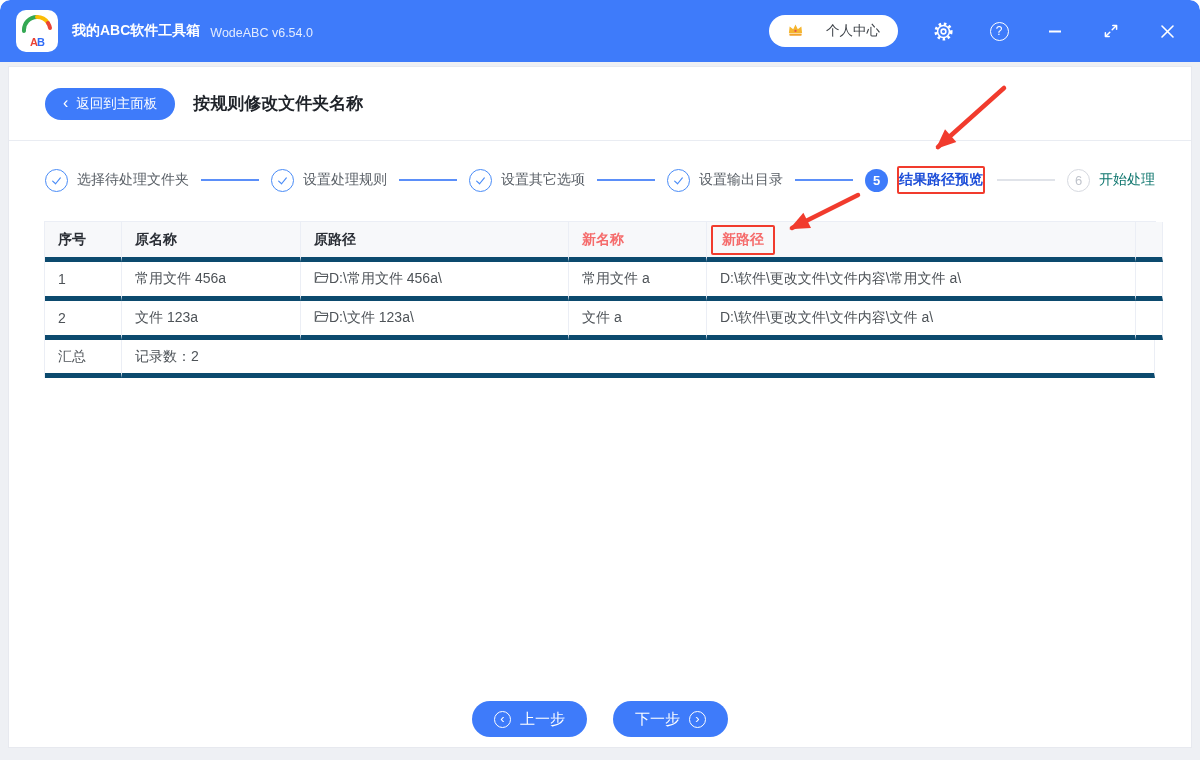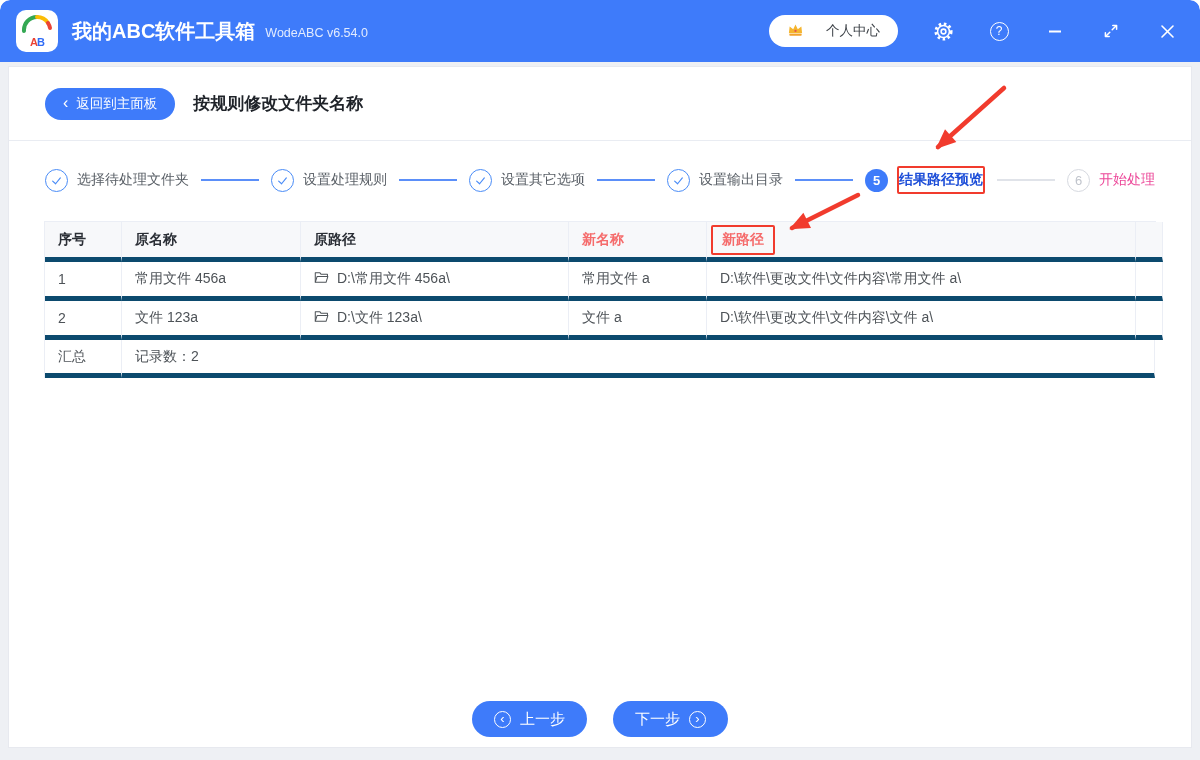--- a/index.html
+++ b/index.html
@@ -11,21 +11,21 @@
   
   .titlebar { height:62px; background:#3e7bfa; border-radius:10px 10px 0 0;
     display:flex; align-items:center; padding:0 22px 0 16px; }
   .logo { position:relative; width:42px; height:42px; background:#fff; border-radius:10px;
     flex:0 0 auto; overflow:hidden; }
   .logo svg { position:absolute; top:3px; left:3px; }
   .logo .letters { position:absolute; bottom:4px; left:0; width:100%; text-align:center;
     font-size:11px; font-weight:bold; letter-spacing:-1px; line-height:1; }
   .logo .la { color:#ea4335; }
   .logo .lb { color:#2f6bf6; }
-  .app-name { color:#fff; font-size:20px; font-weight:bold; margin-left:14px; }
+  .app-name { color:#fff; font-size:14px; font-weight:bold; margin-left:14px; }
   .version { color:rgba(255,255,255,.85); font-size:12.5px; margin-left:10px; margin-top:4px; }
   .tb-right { margin-left:auto; display:flex; align-items:center; }
   .user-pill { display:flex; align-items:center; gap:22px; background:#fff; border:none;
     height:32px; padding:0 18px; border-radius:16px; font-size:13.5px; color:#3a3f45;
     cursor:pointer; font-family:inherit; }
   .tb-icon { width:22px; height:22px; display:flex; align-items:center; justify-content:center;
     margin-left:34px; cursor:pointer; color:#fff; }
   .help-circle { width:19px; height:19px; border:1.5px solid #fff; border-radius:50%;
     display:flex; align-items:center; justify-content:center; font-size:12px; color:#fff; }
 
@@ -44,37 +44,37 @@
   .steps { display:flex; align-items:center; padding:0 36px; height:78px; }
   .step { display:flex; align-items:center; flex:0 0 auto; }
   .step-circle { width:23px; height:23px; border-radius:50%; display:flex;
     align-items:center; justify-content:center; flex:0 0 auto; }
   .step.done .step-circle { border:1.5px solid #4a8cf7; }
   .step.current .step-circle { background:#3e7bfa; color:#fff; font-size:13px; font-weight:bold; }
   .step.pending .step-circle { border:1.5px solid #d6d9e0; color:#c0c4cc; font-size:13px; }
   .step-label { margin-left:9px; font-size:14px; color:#595f66; white-space:nowrap; }
   .step.current .step-label { color:#1d4ed8; font-weight:600;
     border:2px solid #f13b2d; padding:3px 0; border-radius:2px; }
-  .step.pending .step-label { color:#ec4899; }
+  .step.pending .step-label { color:#0f766e; }
   .connector { flex:1 1 auto; height:2px; background:#5b8ff9; margin:0 12px; min-width:18px; }
   .connector.gray { background:#e0e3e9; }
 
   
   .tbl { margin:2px 35px 0; display:grid;
     grid-template-columns:77px 179px 268px 138px 429px 19px;
     grid-template-rows:40px 39px 39px 38px;
     border-top:1px solid #ebeef5; border-left:1px solid #ebeef5; font-size:14px; }
   .cell { border-right:1px solid #ebeef5; border-bottom:5px solid #0c4a6e;
     display:flex; align-items:center; padding:0 13px; color:#4e5358; white-space:nowrap;
     overflow:hidden; }
   .cell.th { background:#f7f8fa; font-weight:bold; color:#2b2f36; }
   .cell.th.red { color:#f56c6c; }
   .newpath-box { border:2px solid #f13b2d; border-radius:2px; padding:4px 9px;
     margin-left:-9px; color:#f56c6c; font-weight:bold; }
-  .cell.path { gap:8px; }
+  .cell.path { }
   .cell.path svg { flex:0 0 auto; }
   .cell.span2 { grid-column:2 / 7; }
 
   
   .footer { position:absolute; left:0; right:0; bottom:10px; display:flex;
     justify-content:center; gap:26px; }
   .nav-btn { display:flex; align-items:center; gap:9px; background:#3e7bfa; color:#fff;
     border:none; height:36px; padding:0 22px; border-radius:18px; font-size:15px;
     cursor:pointer; font-family:inherit; }
   .nav-circle { width:17px; height:17px; border:1.5px solid #fff; border-radius:50%;

